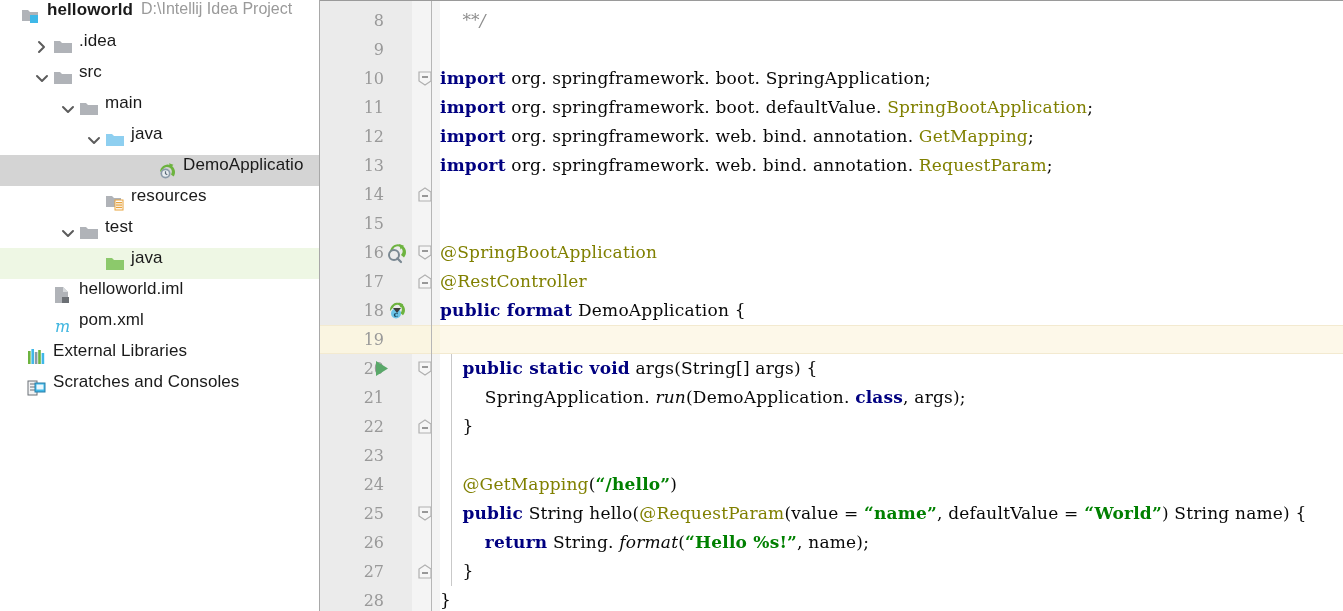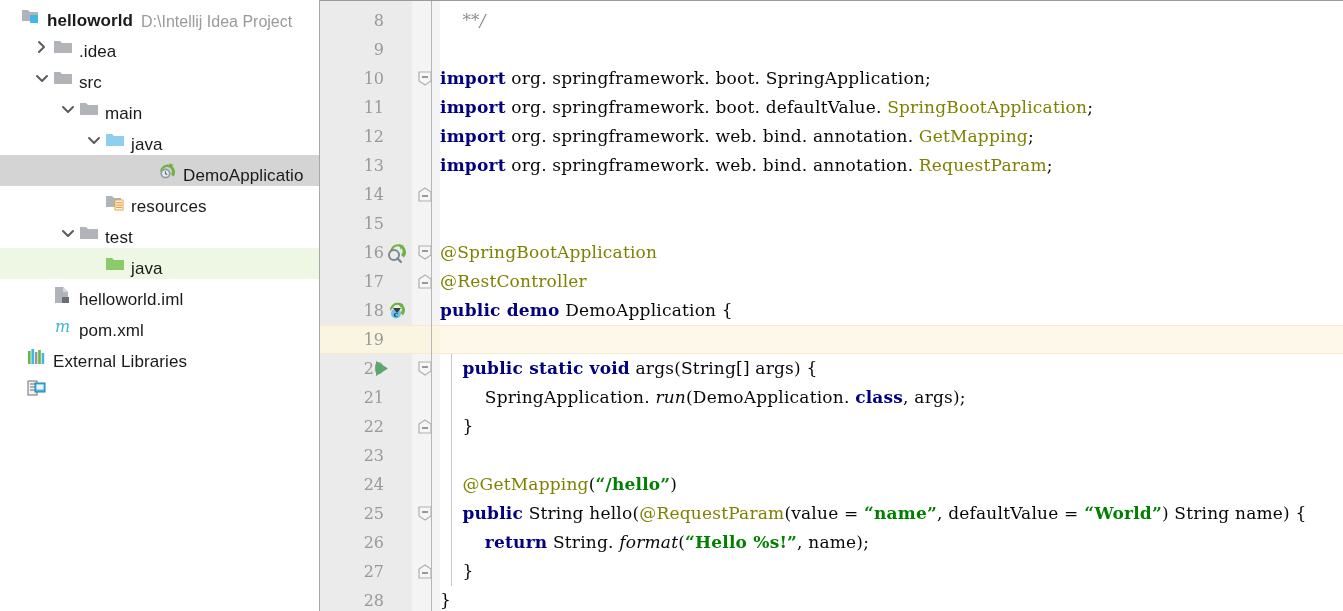--- a/index.html
+++ b/index.html
@@ -23,21 +23,21 @@
     width: 320px; height: 611px;
     background: #ffffff;
     border-right: 1px solid #a8a8a8;
     overflow: hidden;
     flex: none;
   }
   .tree-row {
     position: relative;
     height: 31px;
     display: flex;
-    align-items: flex-end;
+    align-items: flex-start;
     white-space: nowrap;
     font-size: 17px;
     color: #1a1a1a;
     overflow: hidden;
   }
   .tree-row.sel-gray { background: #d4d4d4; }
   .tree-row.sel-green { background: #eef7e4; }
   .tw {
     width: 20px; height: 31px; flex: none;
     display: flex; align-items: center; justify-content: center;
@@ -300,20 +300,21 @@
               <rect x="1" y="3" width="9" height="14" fill="#f2f3f4" stroke="#6b7177"></rect>
               <g stroke="#6b7177" stroke-width="1">
                 <path d="M3 6 h5"></path>
                 <path d="M3 9 h5"></path>
                 <path d="M3 12 h5"></path>
               </g>
               <rect x="8" y="5" width="10" height="9" fill="#3fb8e8" stroke="#2b7fa8"></rect>
               <rect x="9.5" y="6.5" width="7" height="5" fill="#eaf7fd"></rect>
             </svg>
           </div>
+          <span class="tlabel">Scratches and Consoles</span>
         </div>
       </div>
   </div>
 
   <div id="editor">
     <div id="editor-top-border"></div>
     <div id="gutter">
         <div class="ln" style="top:5px; left:0px">8</div>
         <div class="ln" style="top:34px; left:0px">9</div>
         <div class="ln" style="top:63px; left:0px">10</div>
@@ -423,21 +424,21 @@
     <div id="code-area">
         <div class="cl" style="top:5px"><span class="plain">    </span><span class="cmt">**/</span></div>
         <div class="cl" style="top:34px"></div>
         <div class="cl" style="top:63px"><span class="kw">import</span><span class="plain"> org. springframework. boot. SpringApplication;</span></div>
         <div class="cl" style="top:92px"><span class="kw">import</span><span class="plain"> org. springframework. boot. defaultValue. </span><span class="anno">SpringBootApplication</span><span class="plain">;</span></div>
         <div class="cl" style="top:121px"><span class="kw">import</span><span class="plain"> org. springframework. web. bind. annotation. </span><span class="anno">GetMapping</span><span class="plain">;</span></div>
         <div class="cl" style="top:150px"><span class="kw">import</span><span class="plain"> org. springframework. web. bind. annotation. </span><span class="anno">RequestParam</span><span class="plain">;</span></div>
         <div class="cl" style="top:208px"></div>
         <div class="cl" style="top:237px"><span class="anno">@SpringBootApplication</span></div>
         <div class="cl" style="top:266px"><span class="anno">@RestController</span></div>
-        <div class="cl" style="top:295px"><span class="kw">public demo</span><span class="plain"> DemoApplication {</span></div>
+        <div class="cl" style="top:295px"><span class="kw">public format</span><span class="plain"> DemoApplication {</span></div>
         <div class="caret-line" style="top:324px"></div>
         <div class="cl" style="top:324px"></div>
         <div class="indent-guide" style="left:11px; top:353px; height:29px"></div>
         <div class="cl" style="top:353px"><span class="plain">    </span><span class="kw">public static void</span><span class="plain"> args(String[] args) {</span></div>
         <div class="indent-guide" style="left:11px; top:382px; height:29px"></div>
         <div class="cl" style="top:382px"><span class="plain">        SpringApplication. </span><span class="stat">run</span><span class="plain">(DemoApplication. </span><span class="kw">class</span><span class="plain">, args);</span></div>
         <div class="indent-guide" style="left:11px; top:411px; height:29px"></div>
         <div class="cl" style="top:411px"><span class="plain">    }</span></div>
         <div class="indent-guide" style="left:11px; top:440px; height:29px"></div>
         <div class="cl" style="top:440px"></div>

